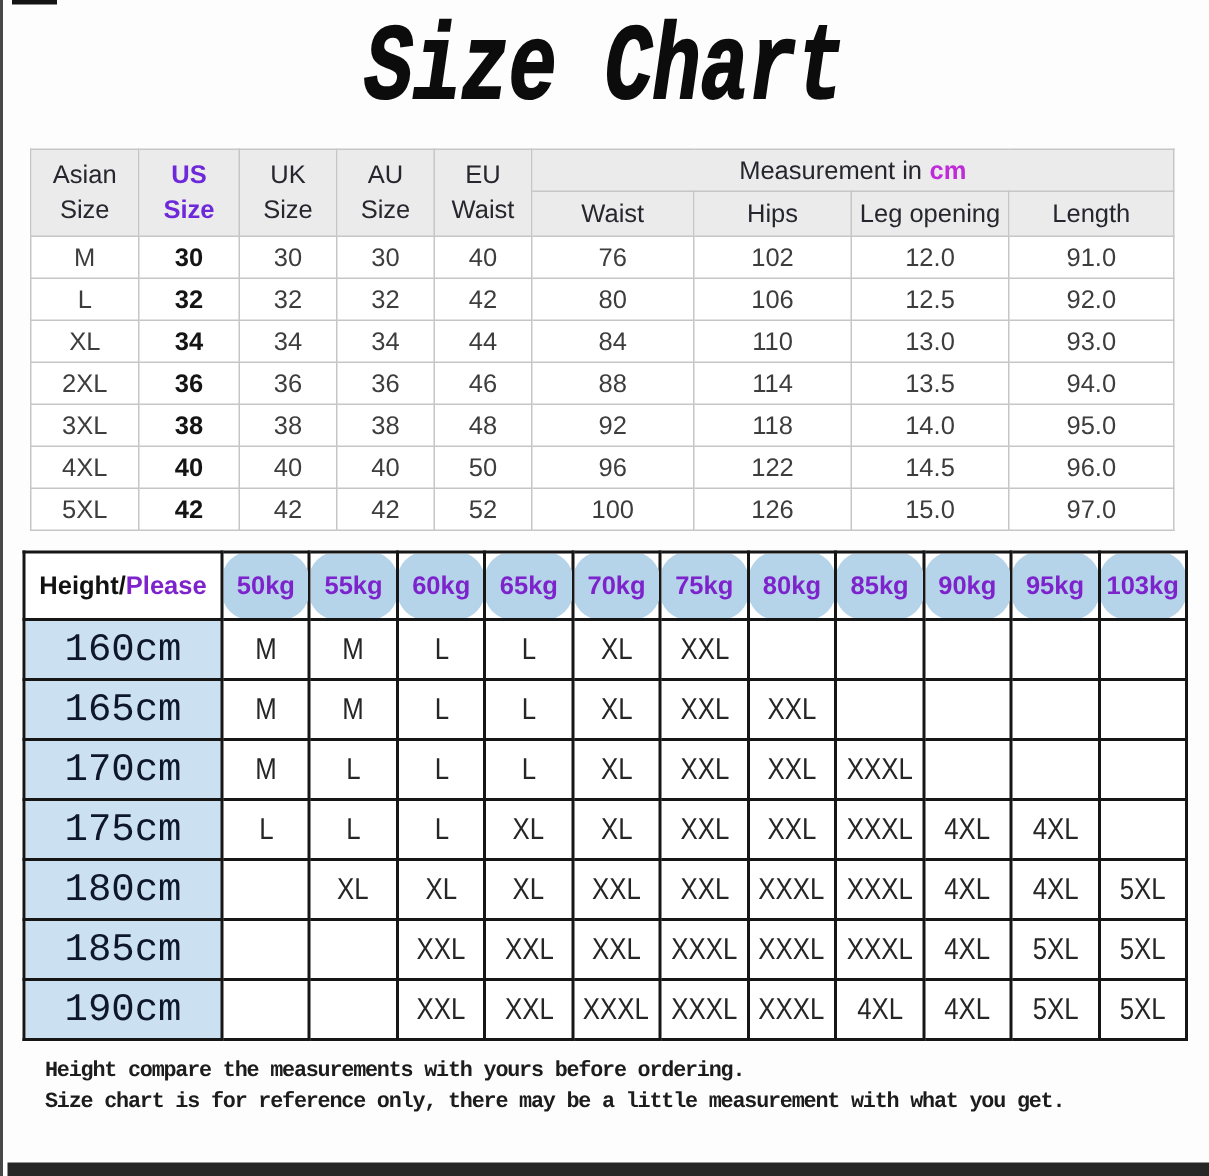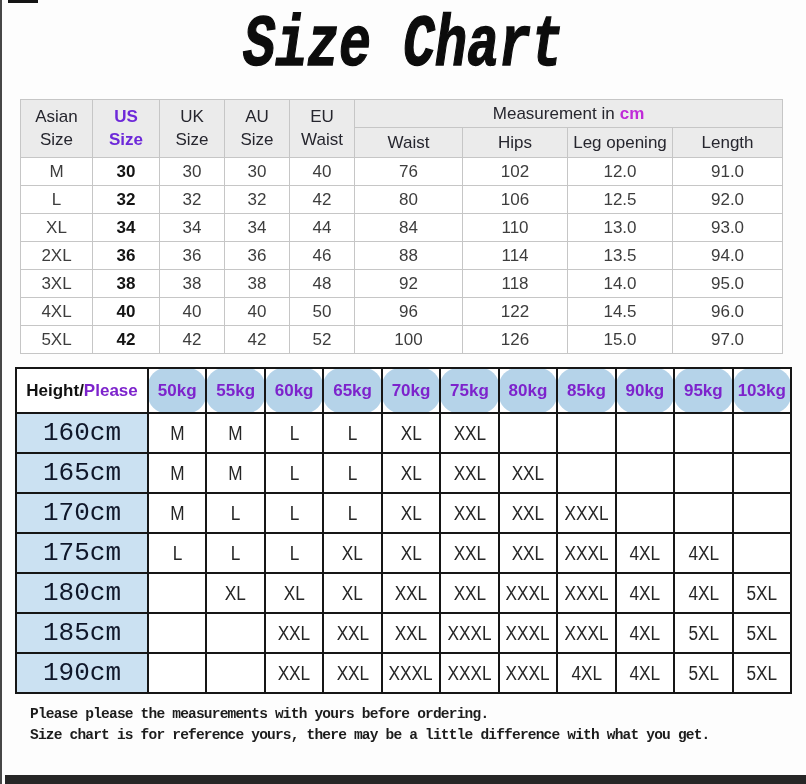--- a/index.html
+++ b/index.html
@@ -315,18 +315,18 @@
           <td class="sz"><span>XXXL</span></td>
           <td class="sz"><span>4XL</span></td>
           <td class="sz"><span>4XL</span></td>
           <td class="sz"><span>5XL</span></td>
           <td class="sz"><span>5XL</span></td>
         </tr>
       </tbody>
   </table>
 
   <div class="notes">
-    <div>Please please the measurements with yours before ordering.</div>
-    <div>Size chart is for reference yours, there may be a little difference with what you get.</div>
+    <div>Height compare the measurements with yours before ordering.</div>
+    <div>Size chart is for reference only, there may be a little measurement with what you get.</div>
   </div>
 
   <div class="bottom-bar"></div>
 </div>
 
 </body></html>

